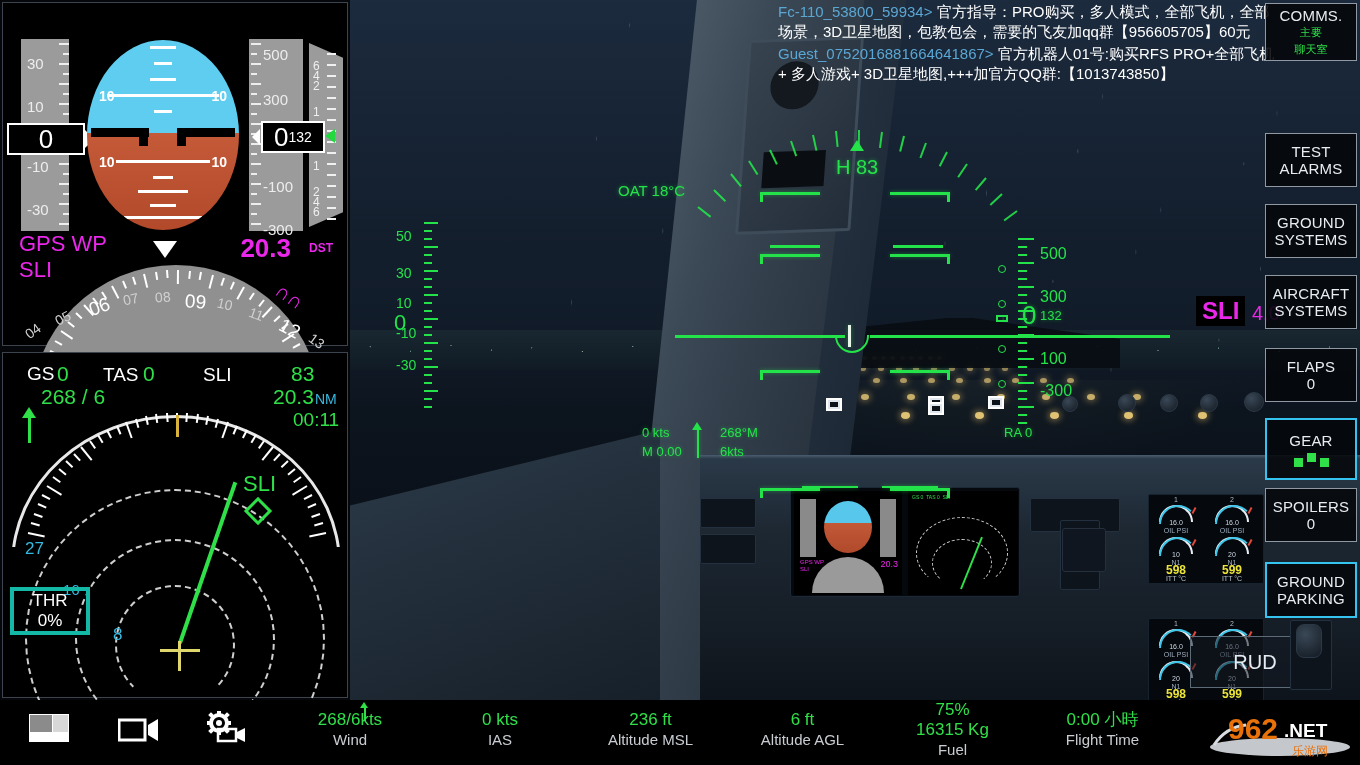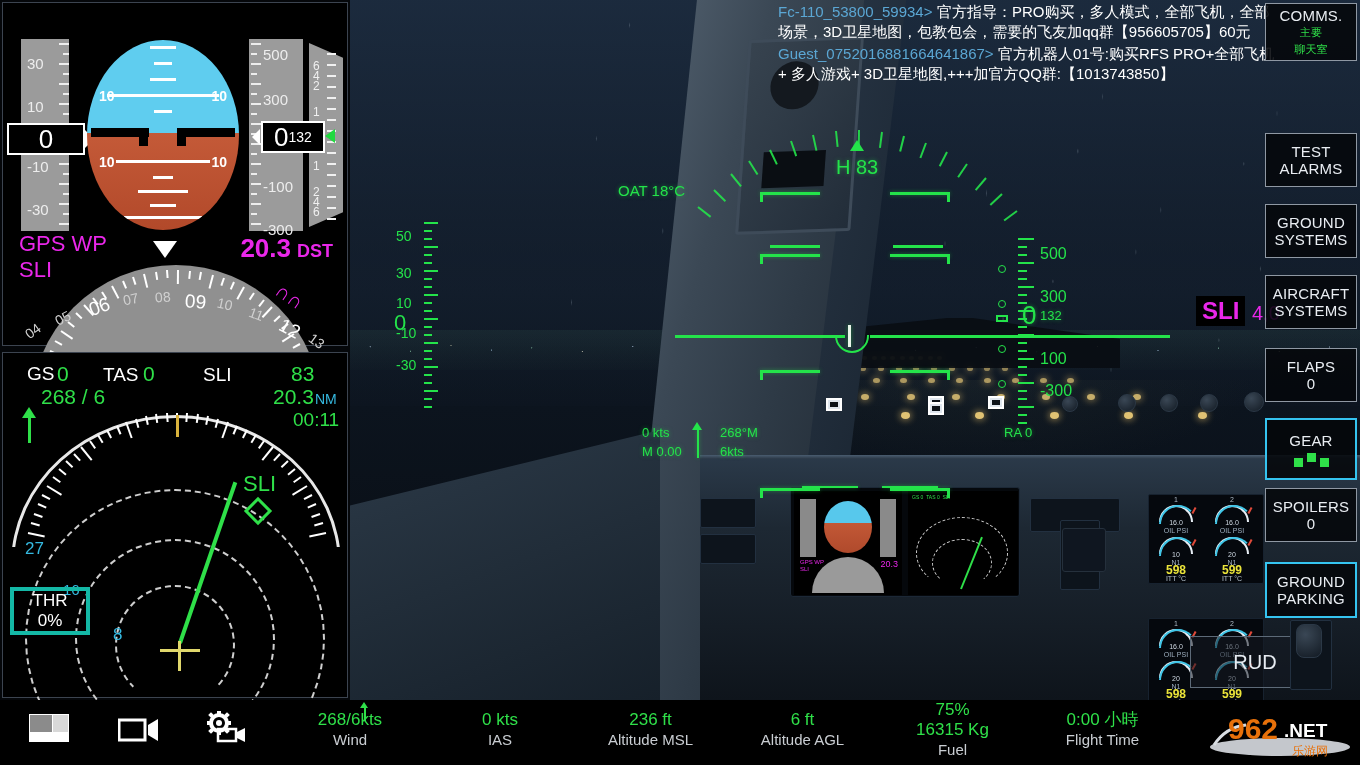--- a/index.html
+++ b/index.html
@@ -721,21 +721,21 @@
       <span style="font-size:26px;">0</span>
       <span style="font-size:14px;">132</span>
     </div>
     <div style="position:absolute;left:249px;top:126px;width:0;height:0;border-top:8px solid transparent;border-bottom:8px solid transparent;border-right:8px solid #fff;"></div>
 
     <div style="position:absolute;left:16px;top:228px;color:#ea27ea;font-size:22px;line-height:26px;">
       <span>GPS WP</span><br>
       <span>SLI</span>
     </div>
     <div style="position:absolute;right:56px;top:230px;color:#ea27ea;font-size:26px;font-weight:bold;">20.3</div>
-    <div style="position:absolute;right:14px;top:238px;color:#ea27ea;font-size:18px;font-weight:bold;">DST</div>
+    <div style="position:absolute;right:14px;top:238px;color:#ea27ea;font-size:12px;font-weight:bold;">DST</div>
 
     <div style="position:absolute;left:150px;top:238px;width:0;height:0;border-left:12px solid transparent;border-right:12px solid transparent;border-top:17px solid #fff;"></div>
 
     <div class="compass-arc">
       <div id="pfdCmpTicks">
           <div style="position: absolute; left: 5.76693px; top: 130.366px; width: 2px; height: 14px; background: rgb(255, 255, 255); transform: rotate(-84deg); transform-origin: center top;"></div>
           <div style="position: absolute; left: 7.43421px; top: 119.007px; width: 2px; height: 8px; background: rgb(255, 255, 255); transform: rotate(-79.3deg); transform-origin: center top;"></div>
           <div style="position: absolute; left: 10.0266px; top: 107.822px; width: 2px; height: 8px; background: rgb(255, 255, 255); transform: rotate(-74.6deg); transform-origin: center top;"></div>
           <div style="position: absolute; left: 13.5268px; top: 96.8876px; width: 2px; height: 14px; background: rgb(255, 255, 255); transform: rotate(-69.9deg); transform-origin: center top;"></div>
           <div style="position: absolute; left: 17.9112px; top: 86.2767px; width: 2px; height: 8px; background: rgb(255, 255, 255); transform: rotate(-65.2deg); transform-origin: center top;"></div>

